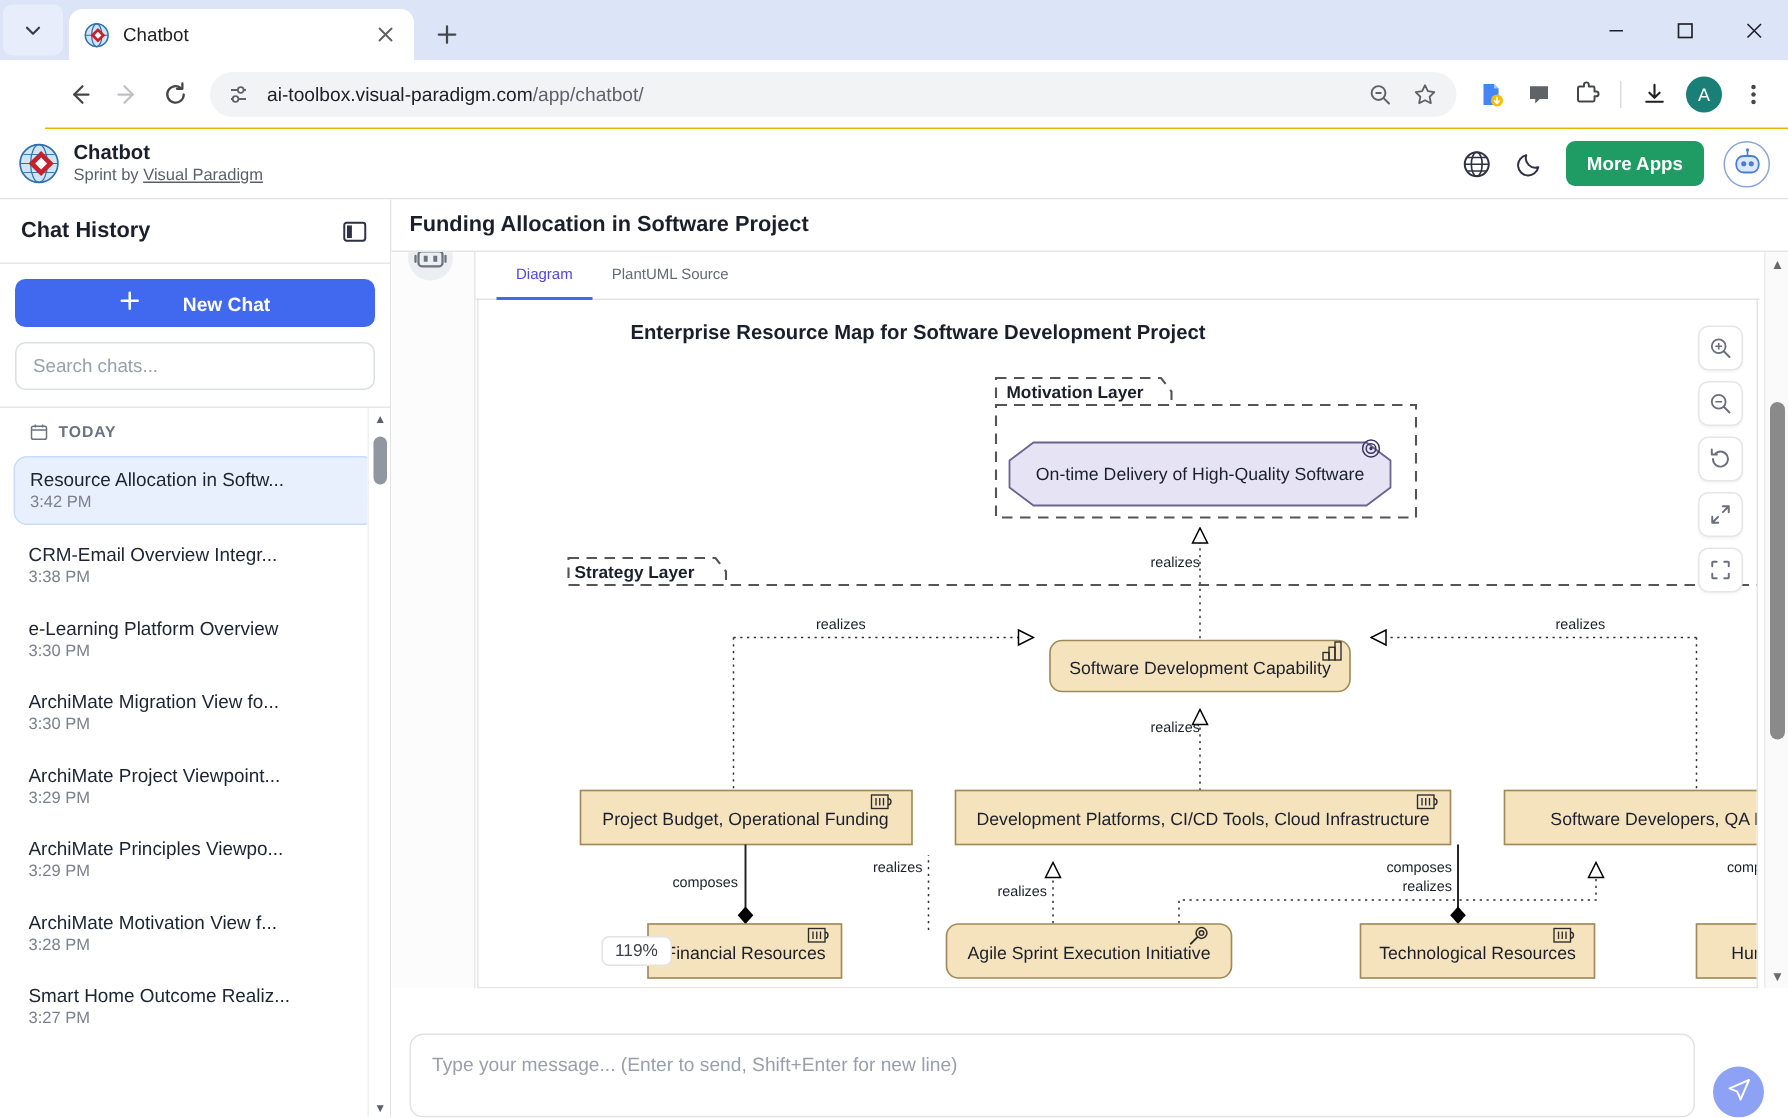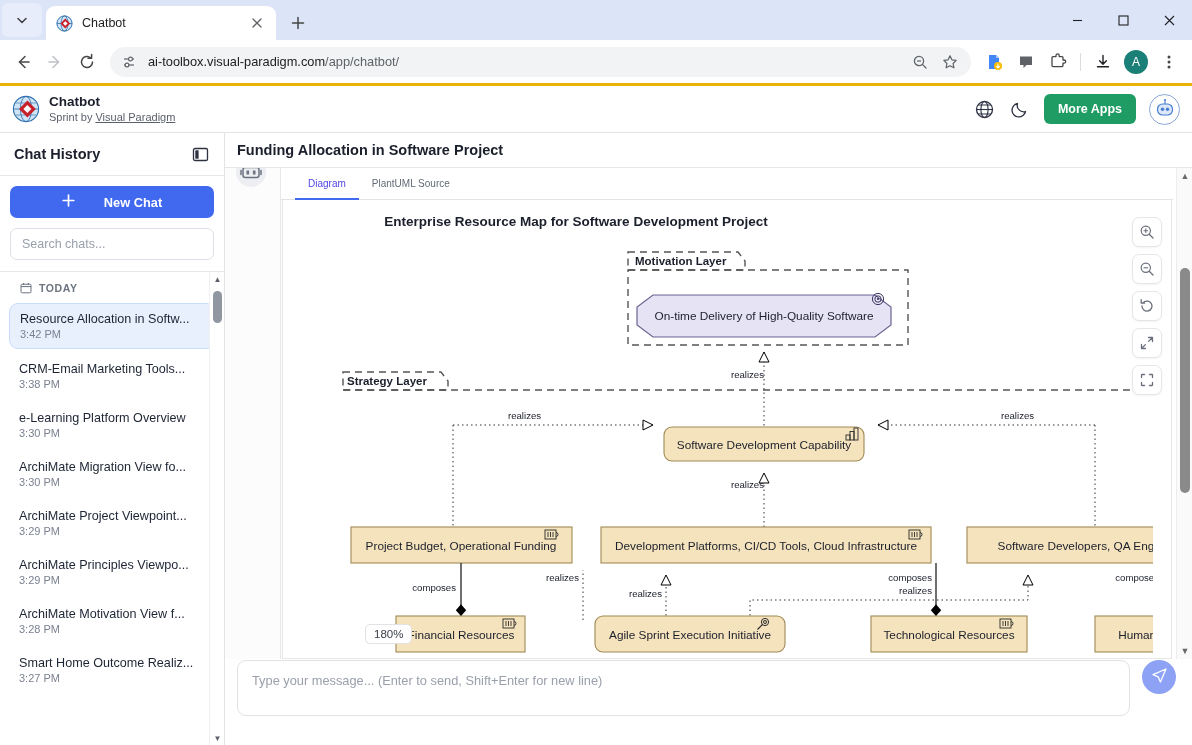--- a/index.html
+++ b/index.html
@@ -42,21 +42,21 @@
     color: #444746; font-size: 18px; border-radius: 50%; cursor: pointer;
   }
   .winctrls { margin-left: auto; display: flex; height: 40px; }
   .winbtn {
     width: 46px; height: 100%; display: flex; align-items: center;
     justify-content: center; color: #202124; cursor: pointer;
   }
 
   .browser-toolbar {
     height: 46px; background: #ffffff; display: flex; align-items: center;
-    padding: 0 8px; gap: 2px; border-bottom: 3px solid #eab308;
+    padding: 0 8px; gap: 2px; border-bottom: 1px solid #eab308; margin-left: 30px;
   }
   .navbtn {
     width: 30px; height: 30px; border-radius: 50%; display: flex;
     align-items: center; justify-content: center; color: #444746; cursor: pointer;
   }
   .navbtn.disabled { color: #bdc1c6; }
   .omnibox {
     flex: 1; height: 30px; background: #f1f3f4; border-radius: 16px;
     display: flex; align-items: center; padding: 0 10px 0 8px;
     margin: 0 6px; gap: 8px;
@@ -94,21 +94,21 @@
     width: 31px; height: 31px; border-radius: 50%; border: 1.5px solid #8aa6d8;
     background: #fff; display: flex; align-items: center; justify-content: center;
     cursor: pointer;
   }
 
   
   .app-body { display: flex; height: 612px; }
 
   
   .sidebar {
-    width: 225px; border-right: 1px solid #e3e3e3; display: flex;
+    width: 261px; border-right: 1px solid #e3e3e3; display: flex;
     flex-direction: column; background: #fff; position: relative;
   }
   .sb-head {
     height: 43px; display: flex; align-items: center; padding: 0 14px;
     border-bottom: 1px solid #e8e8e8;
   }
   .sb-title { font-size: 14.5px; font-weight: bold; color: #1b1f2b; }
   .sb-collapse { margin-left: auto; width: 20px; height: 20px; color: #3c4150; cursor: pointer; display: flex; align-items: center; justify-content: center; }
   .sb-top { padding: 10px 10px 11px; border-bottom: 1px solid #e8e8e8; }
   .newchat {
@@ -191,21 +191,21 @@
   
   .page-scrollbar {
     position: absolute; right: 0; top: 0; width: 16px; height: 100%;
     background: #fafafa; border-left: 1px solid #ededed;
   }
   .ps-arrow { position: absolute; left: 0; width: 16px; height: 16px; display: flex; align-items: center; justify-content: center; color: #6a6a6a; font-size: 9px; }
   .ps-thumb { position: absolute; left: 3px; width: 10px; border-radius: 6px; background: #8a8a8a; }
 
   
   .composer {
-    height: 86px; background: #fff; display: flex; align-items: flex-start;
+    height: 86px; background: #fff; display: flex; align-items: flex-end;
     padding: 0 16px 0 12px; gap: 12px; border-top: 1px solid transparent;
   }
   .composer-box {
     flex: 1; height: 56px; border: 1px solid #e0e2e7; border-radius: 9px;
     display: flex; align-items: flex-start; padding: 12px 14px;
   }
   .composer-input {
     width: 100%; border: none; outline: none; font-size: 12.8px;
     color: #2b2f38; font-family: "Liberation Sans", sans-serif; background: transparent;
   }
@@ -425,21 +425,21 @@
             </svg>
         </span>
         <span>TODAY</span>
       </div>
       <div id="chat-items">
           <div class="chat-item active">
             <div class="chat-name">Resource Allocation in Softw...</div>
             <div class="chat-time">3:42 PM</div>
           </div>
           <div class="chat-item">
-            <div class="chat-name">CRM-Email Marketing Tools...</div>
+            <div class="chat-name">CRM-Email Overview Integr...</div>
             <div class="chat-time">3:38 PM</div>
           </div>
           <div class="chat-item">
             <div class="chat-name">e-Learning Platform Overview</div>
             <div class="chat-time">3:30 PM</div>
           </div>
           <div class="chat-item">
             <div class="chat-name">ArchiMate Migration View fo...</div>
             <div class="chat-time">3:30 PM</div>
           </div>
@@ -647,21 +647,21 @@
                   <path d="M9.5 2.5 H13.5 V6.5 M6.5 13.5 H2.5 V9.5 M13.5 2.5 L9.6 6.4 M2.5 13.5 L6.4 9.6" stroke="#6a6f7c" stroke-width="1.3" fill="none" stroke-linecap="round" stroke-linejoin="round"></path>
                 </svg>
             </div>
             <div class="dg-btn">
               <svg width="16" height="16" viewBox="0 0 16 16">
                   <path d="M2.5 5.5 V3 a.5 .5 0 0 1 .5-.5 H5.5 M10.5 2.5 H13 a.5 .5 0 0 1 .5 .5 V5.5 M13.5 10.5 V13 a.5 .5 0 0 1-.5 .5 H10.5 M5.5 13.5 H3 a.5 .5 0 0 1-.5-.5 V10.5" stroke="#6a6f7c" stroke-width="1.3" fill="none" stroke-linecap="round"></path>
                 </svg>
             </div>
           </div>
 
-          <div class="zoom-badge">180%</div>
+          <div class="zoom-badge">119%</div>
         </div>
       </div>
 
       <div class="page-scrollbar">
         <div class="ps-arrow" style="top:0">▲</div>
         <div class="ps-arrow" style="bottom:0">▼</div>
         <div class="ps-thumb" style="top:100px;height:225px"></div>
       </div>
     </div>
 

